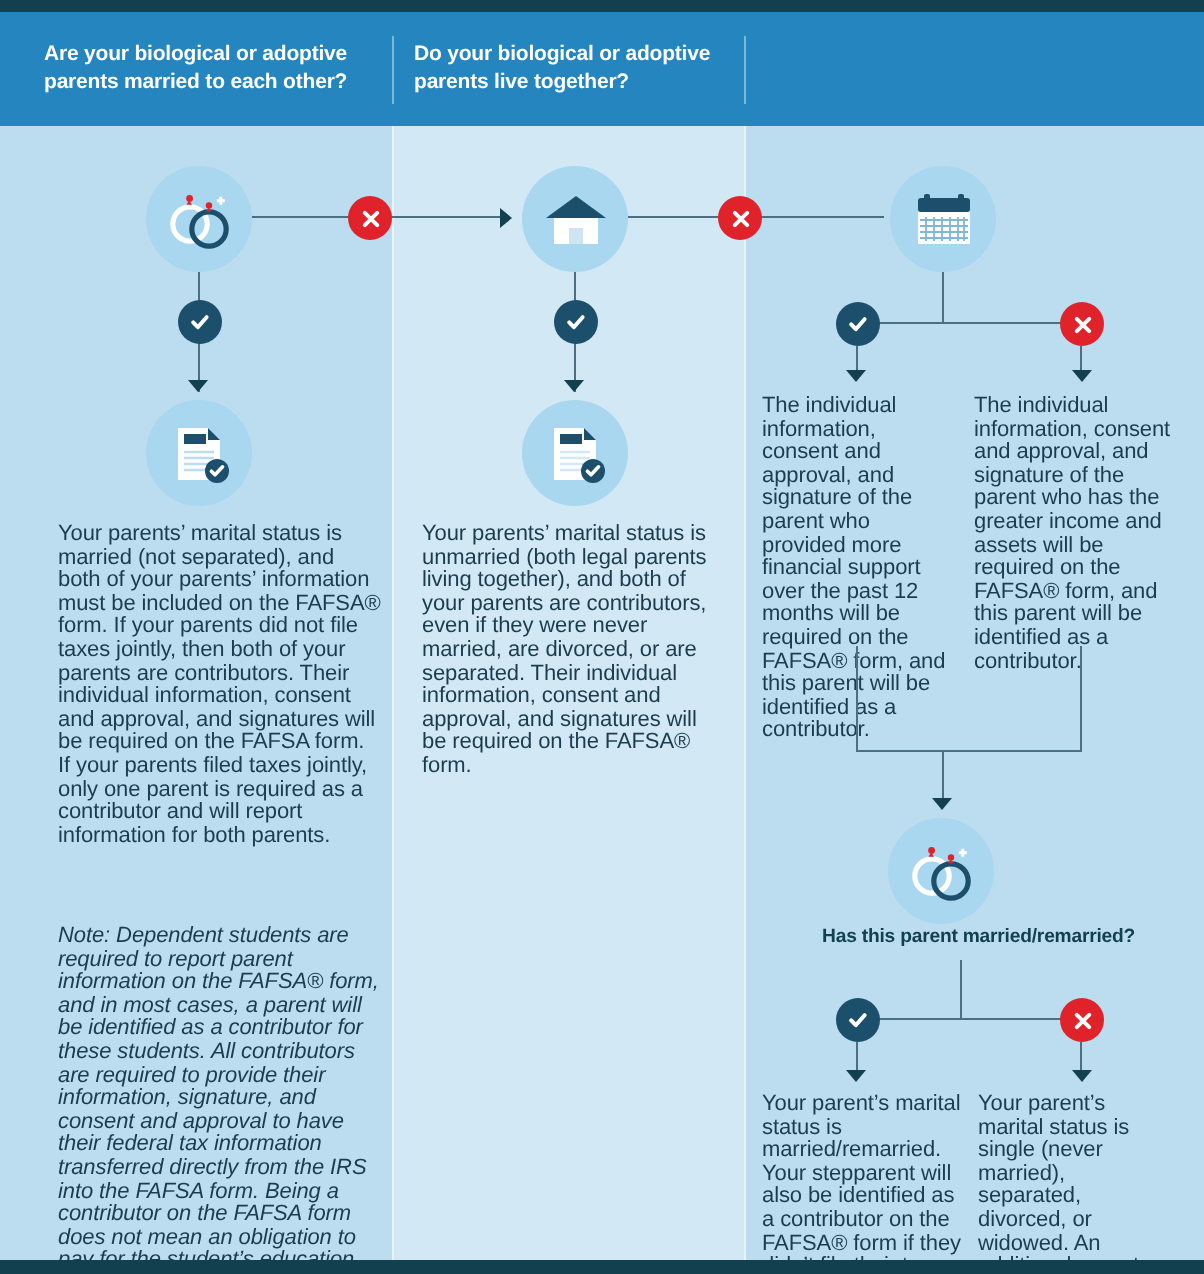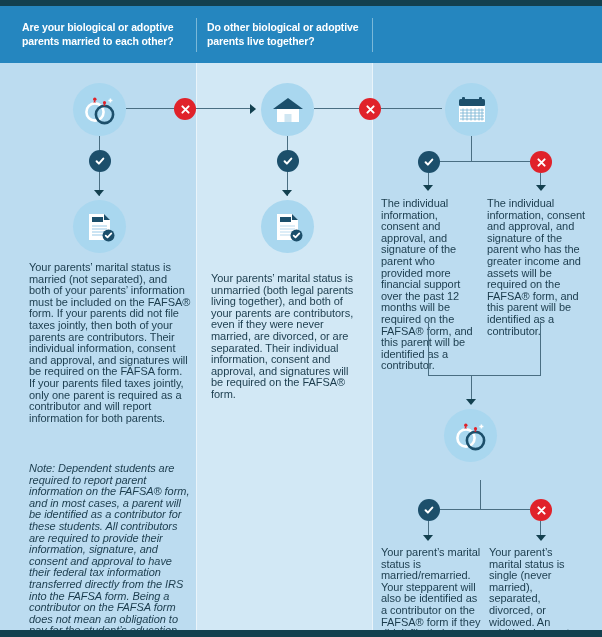--- a/index.html
+++ b/index.html
@@ -57,21 +57,21 @@
 <div id="root">
 
   <div class="topbar"></div>
 
   <div class="header">
     <div class="hcol" style="left:22px;width:170px;">
       <div class="htext">Are your biological or adoptive parents married to each other?</div>
     </div>
     <div class="hdiv" style="left:196px;"></div>
     <div class="hcol" style="left:207px;width:155px;">
-      <div class="htext">Do other biological or adoptive parents live together?</div>
+      <div class="htext">Do your biological or adoptive parents live together?</div>
     </div>
     <div class="hdiv" style="left:372px;"></div>
   </div>
 
   <div class="colbg" id="col1bg"></div>
   <div class="colbg" id="col2bg"></div>
   <div class="colbg" id="col3bg"></div>
   <div class="coldiv" style="left:196px;"></div>
   <div class="coldiv" style="left:372px;"></div>
 
@@ -146,21 +146,21 @@
       <path d="M21 4 l6 6 h-6 z" fill="#1c4f6b"></path>
       <rect x="9" y="7" width="11" height="5" fill="#1c4f6b"></rect>
       <g stroke="#d2e8f5" stroke-width="1.3">
         <path d="M9 16 h15 M9 19 h15 M9 22 h15 M9 25 h12"></path>
       </g>
       <circle cx="25.5" cy="25.5" r="6" fill="#1c4f6b"></circle>
       <path d="M22.7 25.6 L24.5 27.4 L28.3 23.4" stroke="#fff" stroke-width="1.8" fill="none" stroke-linecap="round" stroke-linejoin="round"></path>
     </svg>
   </div>
 
-  <div class="btext" style="left:211px;top:273px;width:150px;">Your parents’ marital status is unmarried (both legal parents living together), and both of your parents are contributors, even if they were never married, are divorced, or are separated. Their individual information, consent and approval, and signatures will be required on the FAFSA® form.</div>
+  <div class="btext" style="left:211px;top:262px;width:150px;">Your parents’ marital status is unmarried (both legal parents living together), and both of your parents are contributors, even if they were never married, are divorced, or are separated. Their individual information, consent and approval, and signatures will be required on the FAFSA® form.</div>
 
   <div class="iconcircle" style="left:445px;top:83px;width:53px;height:53px;">
     <svg width="34" height="30" viewBox="0 0 34 30">
       <rect x="4" y="4" width="26" height="7" rx="1.5" fill="#1c4f6b"></rect>
       <rect x="4" y="11" width="26" height="16" fill="#ffffff"></rect>
       <g stroke="#7fb8d6" stroke-width="0.9">
         <path d="M8 13.5 v12 M12 13.5 v12 M16 13.5 v12 M20 13.5 v12 M24 13.5 v12 M27 13.5 v12"></path>
         <path d="M5 15 h24 M5 18 h24 M5 21 h24 M5 24 h24"></path>
       </g>
       <rect x="7" y="2" width="3" height="4" rx="1" fill="#1c4f6b"></rect>
@@ -201,20 +201,21 @@
       <circle cx="13" cy="18" r="8.6" fill="none" stroke="#ffffff" stroke-width="2.6"></circle>
       <circle cx="22.5" cy="20.5" r="8.6" fill="none" stroke="#1c4f6b" stroke-width="2.6"></circle>
       <path d="M12.6 6.2 l1.4 2.2 -2.8 0 z" fill="#e0222a"></path>
       <circle cx="12.8" cy="5.2" r="1.7" fill="#e0222a"></circle>
       <path d="M22.4 9.6 l1.3 2.1 -2.6 0 z" fill="#e0222a"></path>
       <circle cx="22.5" cy="8.7" r="1.6" fill="#e0222a"></circle>
       <path d="M28.4 4.4 v4 M26.4 6.4 h4" stroke="#ffffff" stroke-width="1.5"></path>
     </svg>
   </div>
 
+  <div class="qlabel" style="left:411px;top:463px;width:190px;">Has this parent married/remarried?</div>
 
   <div class="vline" style="left:480px;top:480px;height:30px;"></div>
   <div class="hline" style="left:428px;top:509px;width:113px;"></div>
 
   <div class="badge yes" style="left:417.5px;top:499px;">
     <svg width="12" height="12" viewBox="0 0 12 12">
         <path d="M2.6 6.2 L4.9 8.6 L9.3 3.6" stroke="#fff" stroke-width="2" fill="none" stroke-linecap="round" stroke-linejoin="round"></path>
       </svg>
   </div>
   <div class="vline" style="left:427.5px;top:521px;height:16px;"></div>

